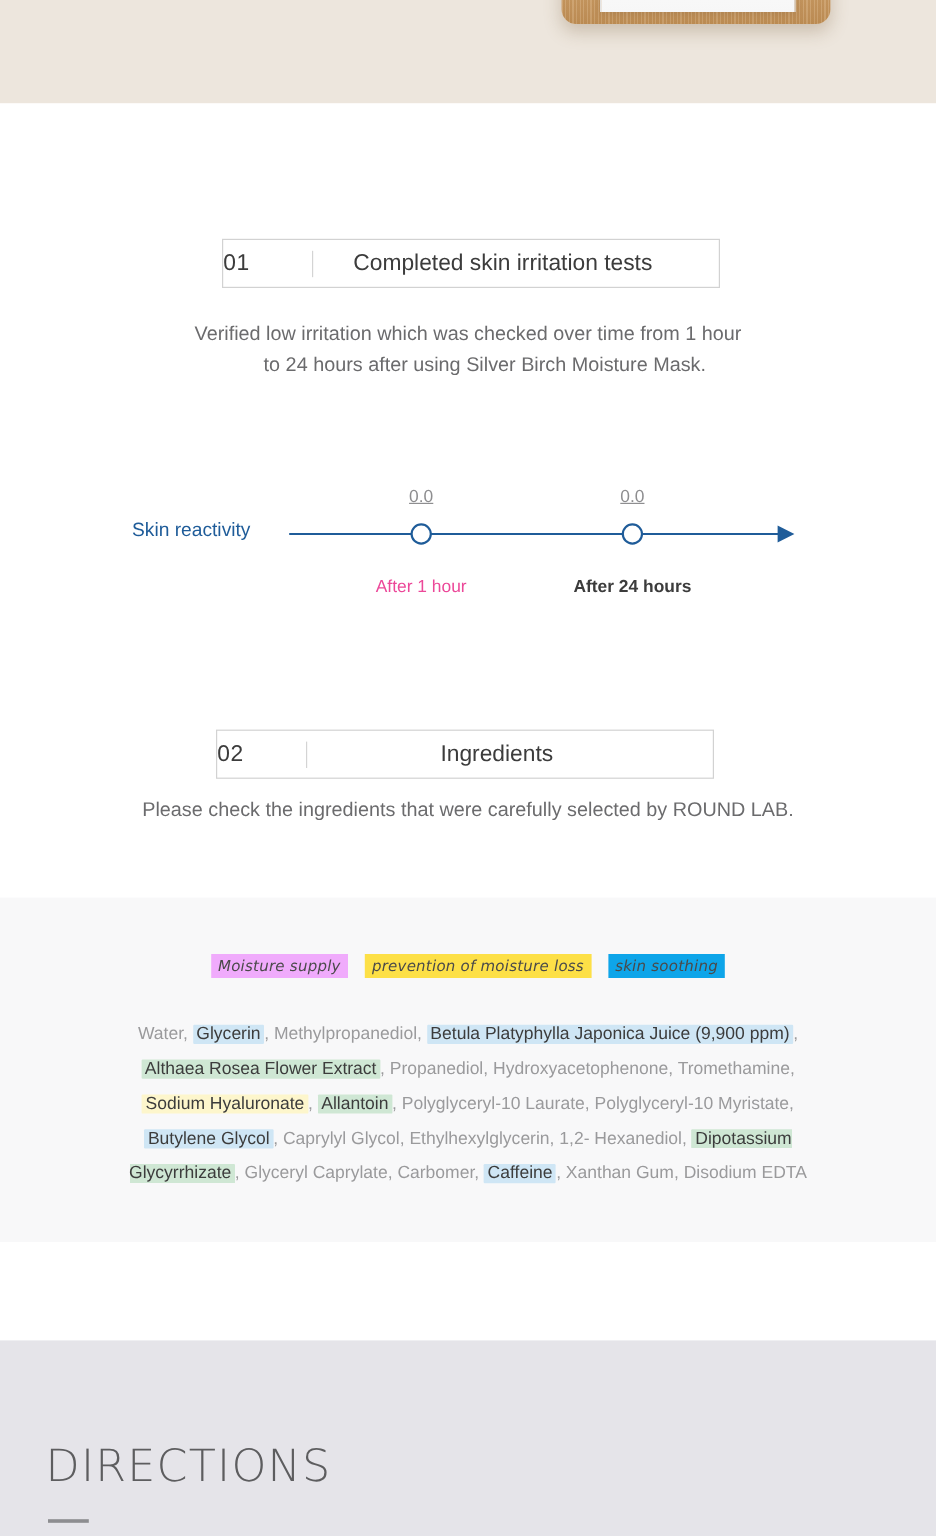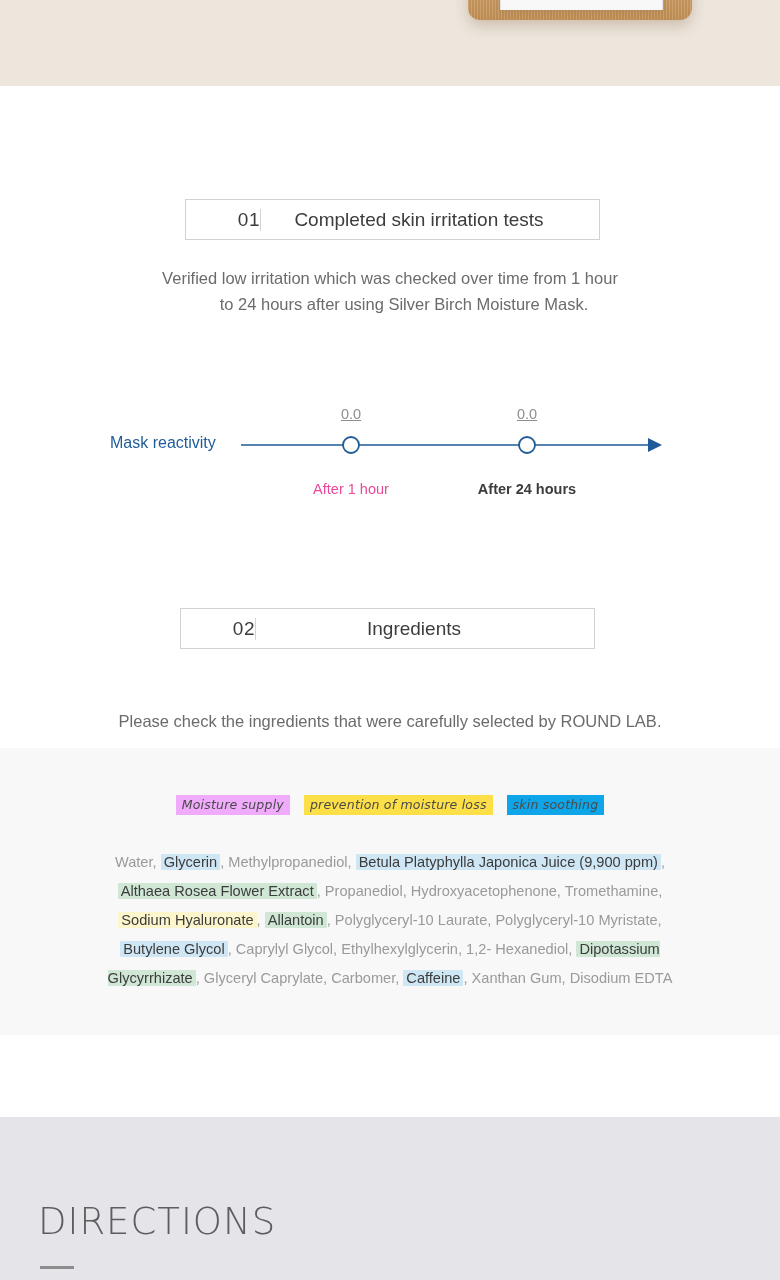--- a/index.html
+++ b/index.html
@@ -38,21 +38,21 @@
     border: 1px solid #e3e3e3; border-bottom: none;
     box-shadow: 0 2px 6px rgba(0,0,0,0.08);
   }
 
   
   .sec-box {
     position: absolute; height: 41px; border: 1px solid #d2d2d2; background: #fff;
     display: flex; align-items: center;
   }
   .sec-num {
-    width: 74px; text-align: right; font-size: 19px; color: #3c3c3c;
+    width: 74px; text-align: left; font-size: 19px; color: #3c3c3c;
     letter-spacing: .5px; flex: none;
   }
   .sec-div { width: 1px; height: 22px; background: #d4d4d4; flex: none; }
   .sec-title {
     flex: 1; text-align: center; font-size: 19px; color: #3c3c3c; padding-right: 22px;
   }
 
   .center-text { position: absolute; width: 780px; text-align: center; }
   .lead { font-size: 16.5px; color: #6b6b6d; line-height: 26px; }
   .note { font-size: 12.5px; color: #a9a9ab; }
@@ -132,35 +132,35 @@
 
   <div class="chart">
     <svg class="axis-svg" width="780" height="115">
       <line x1="241" y1="50" x2="652" y2="50" stroke="#1f5c99" stroke-width="1.6"></line>
       <polygon points="648,43 662,50 648,57" fill="#1f5c99"></polygon>
       <circle cx="351" cy="50" r="8" fill="#ffffff" stroke="#1f5c99" stroke-width="1.8"></circle>
       <circle cx="527" cy="50" r="8" fill="#ffffff" stroke="#1f5c99" stroke-width="1.8"></circle>
     </svg>
   </div>
 
-  <div class="chart-label">Mask reactivity</div>
+  <div class="chart-label">Skin reactivity</div>
 
   <div class="pt-value" style="left:306px; top:406px;">0.0</div>
   <div class="pt-value" style="left:482px; top:406px;">0.0</div>
 
   <div class="pt-name muted" style="left:286px; top:481px;">After 1 hour</div>
   <div class="pt-name strong" style="left:462px; top:481px;">After 24 hours</div>
 
   <div class="sec-box" style="left:180px; top:608px; width:415px;">
     <div class="sec-num">02</div>
     <div class="sec-div"></div>
     <div class="sec-title">Ingredients</div>
   </div>
 
-  <div class="center-text lead" style="top:708px;">Please check the ingredients that were carefully selected by ROUND LAB.</div>
+  <div class="center-text lead" style="top:662px;">Please check the ingredients that were carefully selected by ROUND LAB.</div>
 
   <div class="ing-band"></div>
 
   <div class="legend">
       <span class="legend-item" style="background: #f0abfc;">Moisture supply</span>
       <span class="legend-item" style="background: #fde047;">prevention of moisture loss</span>
       <span class="legend-item" style="background: #0ea5e9;">skin soothing</span>
     </div>
 
   <div class="ing-text"><span>Water, </span><span class="hl" style="background: rgb(207, 230, 245);">Glycerin</span><span>, Methylpropanediol, </span><span class="hl" style="background: rgb(207, 230, 245);">Betula Platyphylla Japonica Juice (9,900 ppm)</span><span>, </span><span class="hl" style="background: rgb(207, 231, 212);">Althaea Rosea Flower Extract</span><span>, Propanediol, Hydroxyacetophenone, Tromethamine, </span><span class="hl" style="background: rgb(253, 246, 204);">Sodium Hyaluronate</span><span>, </span><span class="hl" style="background: rgb(207, 231, 212);">Allantoin</span><span>, Polyglyceryl-10 Laurate, Polyglyceryl-10 Myristate, </span><span class="hl" style="background: rgb(207, 230, 245);">Butylene Glycol</span><span>, Caprylyl Glycol, Ethylhexylglycerin, 1,2- Hexanediol, </span><span class="hl" style="background: rgb(207, 231, 212);">Dipotassium Glycyrrhizate</span><span>, Glyceryl Caprylate, Carbomer, </span><span class="hl" style="background: rgb(207, 230, 245);">Caffeine</span><span>, Xanthan Gum, Disodium EDTA</span></div>

